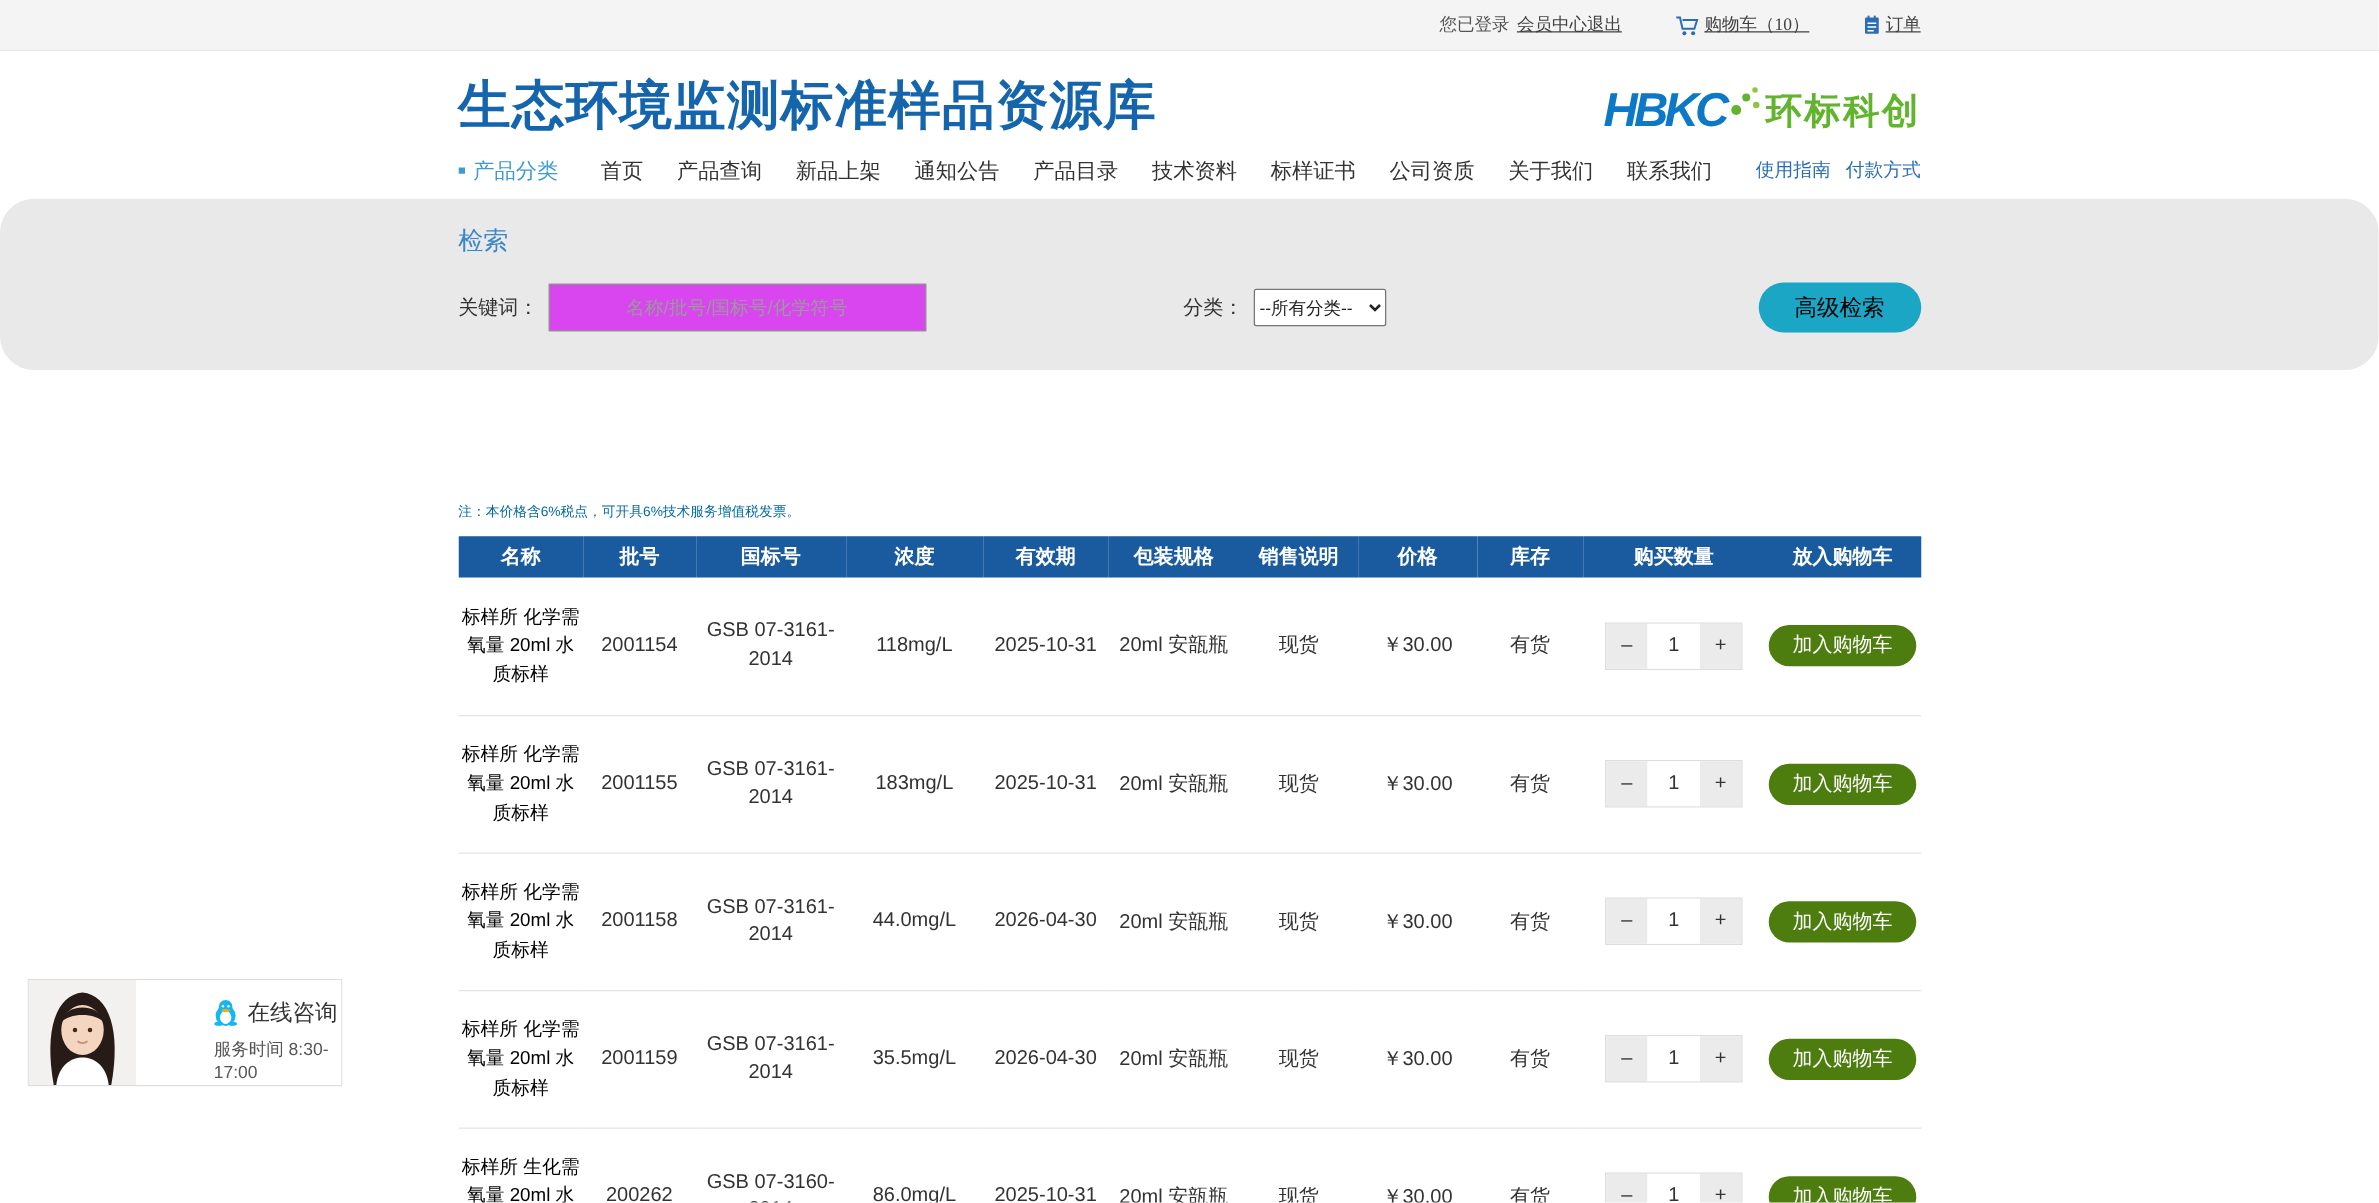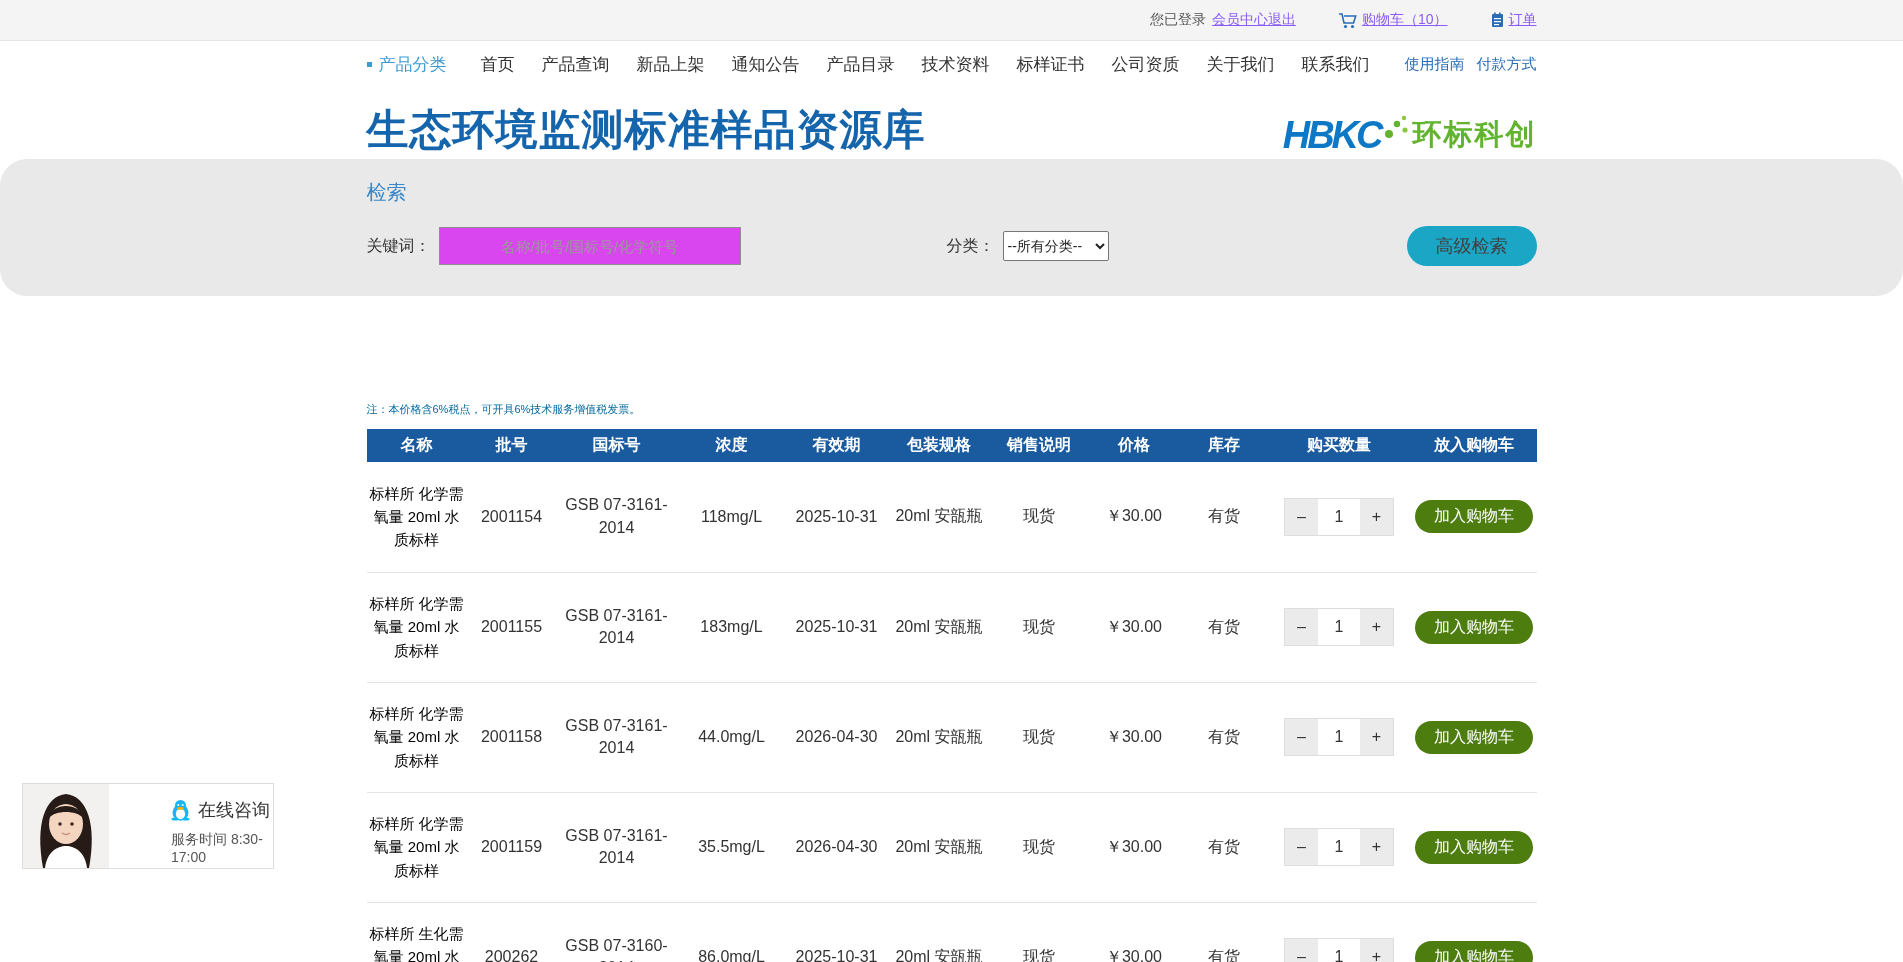--- a/index.html
+++ b/index.html
@@ -3,21 +3,21 @@
 <meta charset="utf-8">
 <style>
   * { margin:0; padding:0; box-sizing:border-box; }
   html,body { width:1903px; height:962px; overflow:hidden; background:#fff;
               font-family:"Liberation Sans","DejaVu Sans",sans-serif; }
   .container { width:1170px; margin:0 auto; position:relative; }
 
   
   .topbar { height:41px; background:#f4f4f4; border-bottom:1px solid #e6e6e6; }
   .topbar-inner { height:40px; display:flex; align-items:center; justify-content:flex-end; font-size:14px; color:#555; }
-  .topbar-inner a { color:#8b5cf6; text-decoration:underline; cursor:pointer; }
+  .topbar-inner a { color:#404040; text-decoration:underline; cursor:pointer;font-family:Liberation Serif, serif; }
   .topbar-group { display:flex; align-items:center; margin-left:42px; }
   .topbar-group svg { margin-right:4px; }
   .login-links { margin-left:6px; }
 
   
   .header { background:#fff; }
   .header-inner { height:72px; padding-top:14px; display:flex; align-items:center; justify-content:space-between; }
   .site-title { font-size:42px; font-weight:bold; color:#1565ad; letter-spacing:1px; white-space:nowrap; }
   .brand { display:flex; align-items:center; margin-top:10px; }
   .brand-abbr { font-size:38px; font-weight:900; font-style:italic; color:#0d78c5; letter-spacing:-3px; }
@@ -37,21 +37,21 @@
   .search-title { font-size:20px; color:#3a87c8; margin-bottom:20px; }
   .search-row { display:flex; align-items:center; }
   .search-row label { font-size:16px; color:#333; }
   .kw-input { width:302px; height:38px; border:1px solid #8f8f8f; background:#d946ef; margin-left:8px;
               text-align:center; font-size:15px; color:#333; }
   .kw-input::placeholder { color:#9a9a9a; }
   .cat-label { margin-left:206px; }
   .cat-select { width:106px; height:30px; margin-left:8px; font-size:14px; border:1px solid #767676;
                 background:#fff; border-radius:2px; color:#222; }
   .adv-btn { margin-left:auto; width:130px; height:40px; border:none; border-radius:20px; background:#1ba6c5;
-             color:#404040; font-size:18px; cursor:pointer; font-family:inherit; }
+             color:#000000; font-size:18px; cursor:pointer; font-family:inherit; }
 
   
   .main { padding-top:106px; }
   .note { font-size:11px; color:#0369a1; margin-bottom:12px; }
   table { width:100%; border-collapse:collapse; table-layout:fixed; text-align:center; }
   th { background:#1a5a9f; color:#fff; font-size:16px; font-weight:bold; height:33px; }
   td { height:110px; border-bottom:1px solid #e4e4e4; font-size:16px; color:#333; vertical-align:middle; }
   .col-name{width:100px}.col-batch{width:90px}.col-gb{width:120px}.col-conc{width:110px}
   .col-valid{width:100px}.col-pack{width:105px}.col-sale{width:95px}.col-price{width:95px}
   .col-stock{width:85px}.col-qty{width:145px}.col-cart{width:125px}
@@ -96,53 +96,53 @@
         <rect x="4" y="6" width="7" height="1.2" fill="#fff"></rect>
         <rect x="4" y="9" width="7" height="1.2" fill="#fff"></rect>
         <rect x="4" y="12" width="5" height="1.2" fill="#fff"></rect>
       </svg>
       <a>订单</a>
     </span>
   </div>
 </div>
 
 <div class="header">
+  <div class="container header-inner">
+    <div class="site-title">生态环境监测标准样品资源库</div>
+    <div class="brand">
+      <span class="brand-abbr">HBKC</span>
+      <svg class="brand-dots" width="26" height="26" viewBox="0 0 26 26">
+        <circle cx="6" cy="20" r="4" fill="#62b42e"></circle>
+        <circle cx="14" cy="10" r="3.2" fill="#62b42e"></circle>
+        <circle cx="22" cy="16" r="2.6" fill="#8dc63f"></circle>
+        <circle cx="21" cy="4" r="2.2" fill="#8dc63f"></circle>
+      </svg>
+      <span class="brand-name">环标科创</span>
+    </div>
+  </div>
+
   <div class="container nav">
     <span class="nav-category">
       <i class="nav-bullet"></i>
       <span>产品分类</span>
     </span>
     <a class="nav-item">首页</a>
     <a class="nav-item">产品查询</a>
     <a class="nav-item">新品上架</a>
     <a class="nav-item">通知公告</a>
     <a class="nav-item">产品目录</a>
     <a class="nav-item">技术资料</a>
     <a class="nav-item">标样证书</a>
     <a class="nav-item">公司资质</a>
     <a class="nav-item">关于我们</a>
     <a class="nav-item">联系我们</a>
     <span class="nav-right">
       <a>使用指南</a>
       <a>付款方式</a>
     </span>
-  </div>
-
-  <div class="container header-inner">
-    <div class="site-title">生态环境监测标准样品资源库</div>
-    <div class="brand">
-      <span class="brand-abbr">HBKC</span>
-      <svg class="brand-dots" width="26" height="26" viewBox="0 0 26 26">
-        <circle cx="6" cy="20" r="4" fill="#62b42e"></circle>
-        <circle cx="14" cy="10" r="3.2" fill="#62b42e"></circle>
-        <circle cx="22" cy="16" r="2.6" fill="#8dc63f"></circle>
-        <circle cx="21" cy="4" r="2.2" fill="#8dc63f"></circle>
-      </svg>
-      <span class="brand-name">环标科创</span>
-    </div>
   </div>
 </div>
 
 <div class="search-section">
   <div class="container">
     <div class="search-title">检索</div>
     <div class="search-row">
       <label>关键词：</label>
       <input class="kw-input" placeholder="名称/批号/国标号/化学符号" style="">
       <label class="cat-label">分类：</label>

